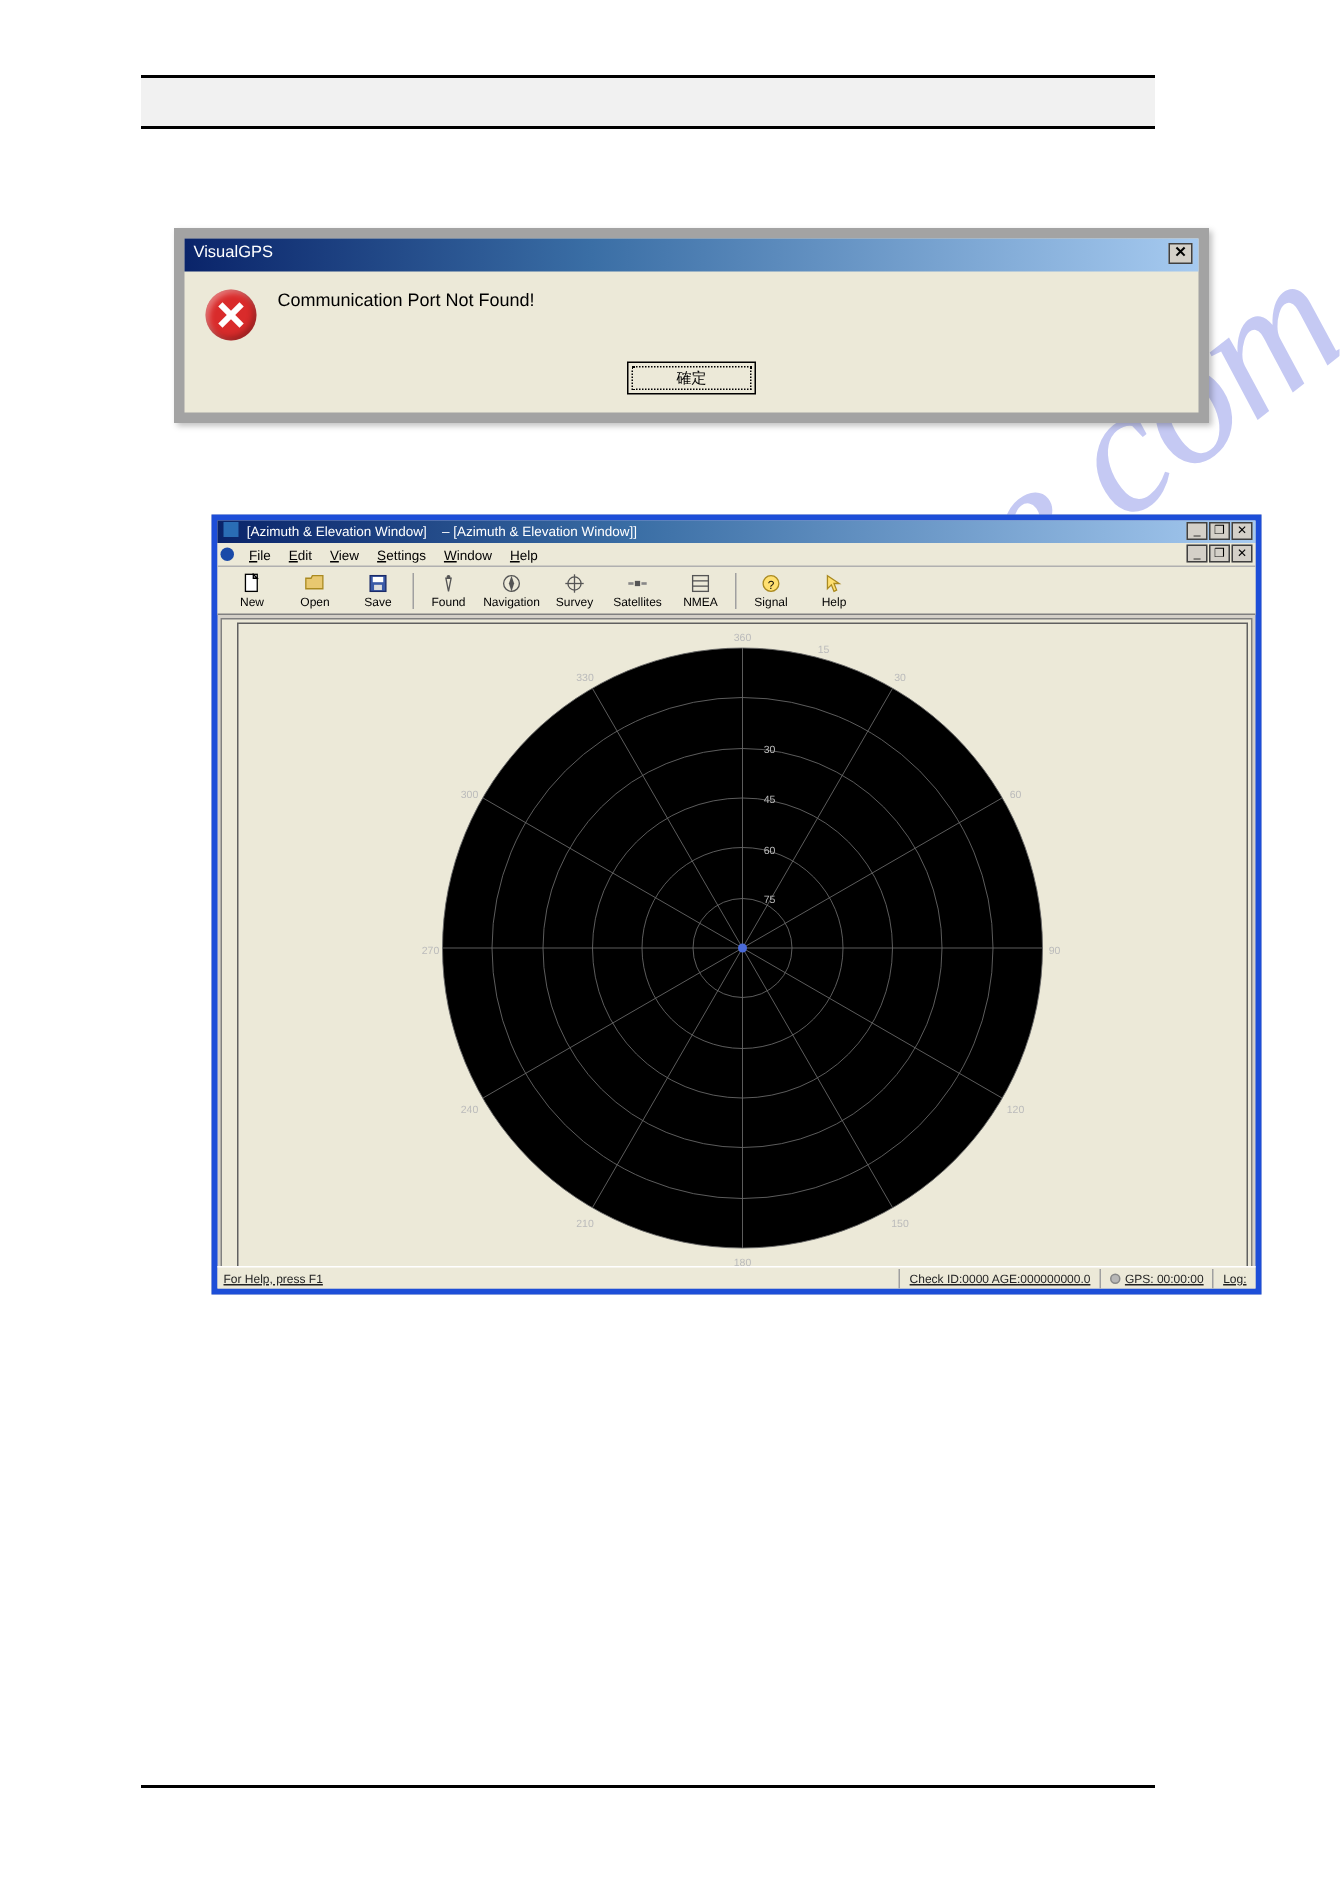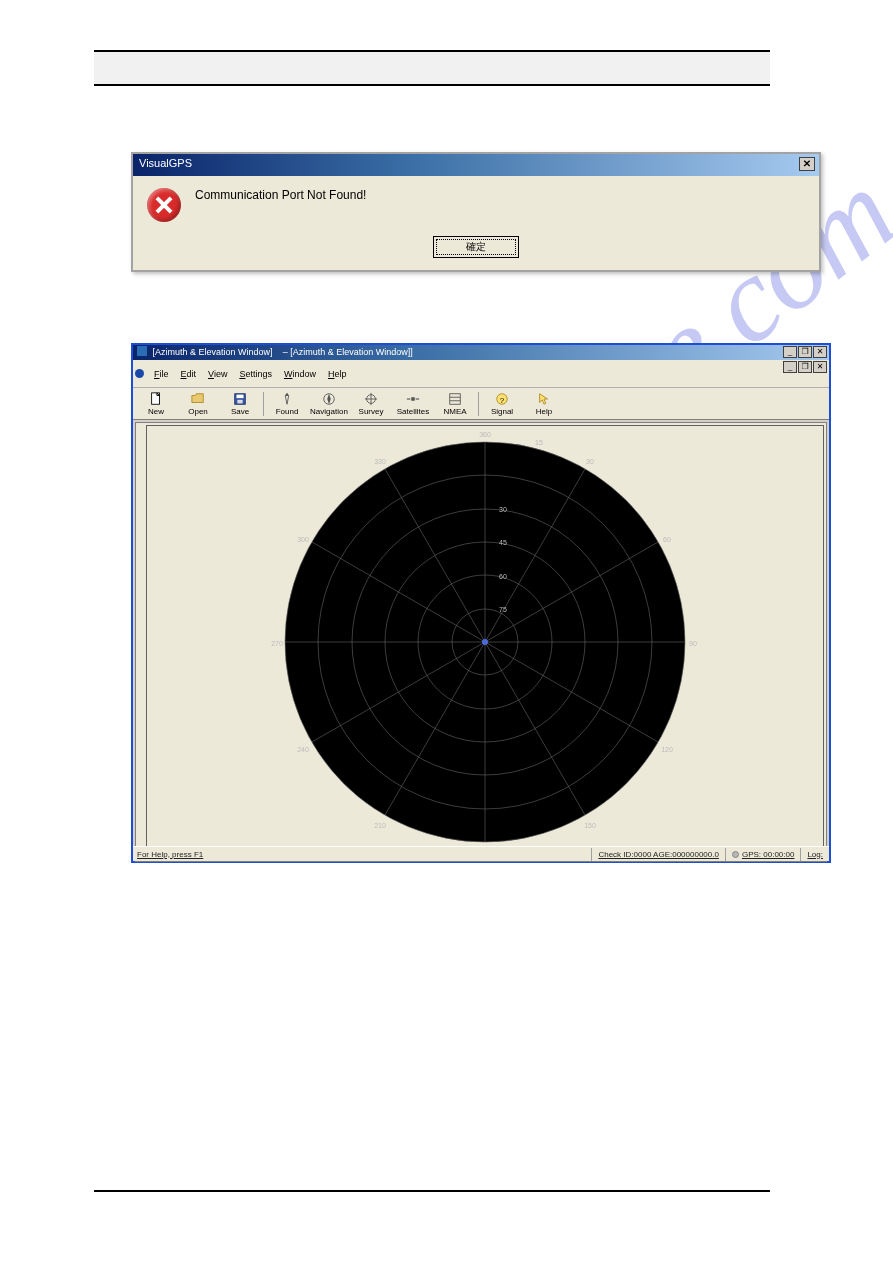--- a/index.html
+++ b/index.html
@@ -26,25 +26,25 @@
     position: absolute;
     left: 94px;
     top: 1190px;
     width: 676px;
     border-top: 2px solid #000;
   }
 
   
   .err-dialog {
     position: absolute;
-    left: 131px;
+    left: 116px;
     top: 152px;
     width: 690px;
     background: #ece9d8;
-    border: 2px solid #a3a3a3;
+    border: 7px solid #a3a3a3;
     box-shadow: 2px 2px 4px rgba(0,0,0,0.25);
   }
   .err-title {
     height: 22px;
     background: linear-gradient(to right, #0a246a 0%, #3a6ea5 40%, #a6caf0 100%);
     color: #fff;
     font-size: 11px;
     padding: 3px 6px;
     position: relative;
   }
@@ -93,26 +93,26 @@
     border: 1px solid #000;
     outline: 1px dotted #000;
     outline-offset: -4px;
     font-size: 10px;
     cursor: pointer;
   }
 
   
   .app-window {
     position: absolute;
-    left: 131px;
+    left: 141px;
     top: 343px;
     width: 700px;
     height: 520px;
     background: #d4d0c8;
-    border: 2px solid #1d4ed8;
+    border: 4px solid #1d4ed8;
   }
   .app-title {
     height: 15px;
     background: linear-gradient(to right, #0a246a 0%, #3a6ea5 40%, #a6caf0 100%);
     color: #fff;
     font-size: 9px;
     padding: 1px 4px;
     position: relative;
     white-space: nowrap;
     overflow: hidden;
@@ -142,21 +142,21 @@
   }
   .mdi-ctrls {
     position: absolute;
     right: 2px;
     top: 16px;
     display: flex;
     gap: 1px;
   }
 
   .menu-bar {
-    height: 28px;
+    height: 16px;
     background: #ece9d8;
     border-bottom: 1px solid #b0b0b0;
     display: flex;
     align-items: center;
     padding-left: 2px;
     font-size: 9px;
   }
   .menu-dot {
     display: inline-block;
     width: 9px; height: 9px;

